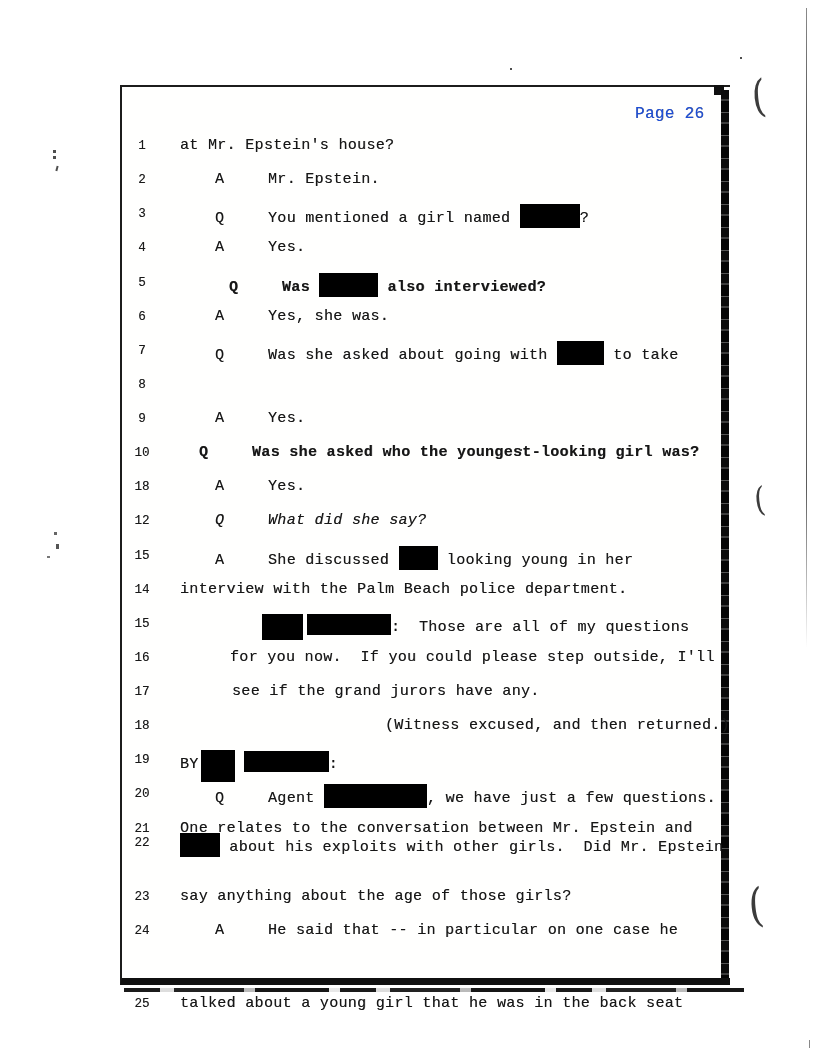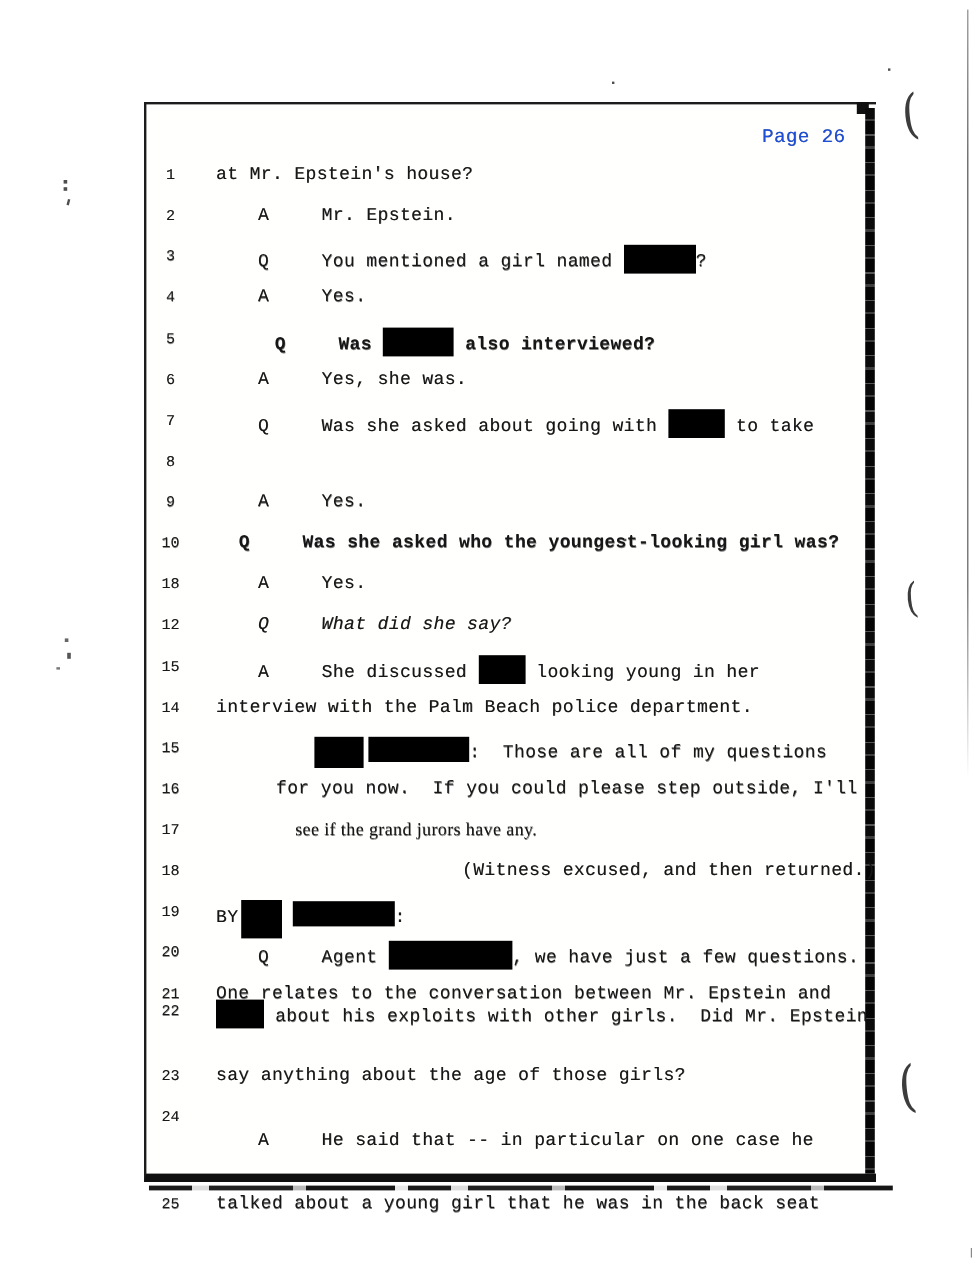--- a/index.html
+++ b/index.html
@@ -145,21 +145,21 @@
       <div class="line" style="top: 613.82px;">
         <span class="ln">15</span>
         <span class="txt" style="left: 262px;"><span class="redact" style="width: 41px; height: 26px; vertical-align: -9px; background: rgb(0, 0, 0);"></span><span class="gap" style="width: 4px;"></span><span class="redact" style="width: 84px; height: 21px; vertical-align: -4px; background: rgb(0, 0, 0);"></span><span>:  Those are all of my questions</span></span>
       </div>
       <div class="line" style="top: 647.95px;">
         <span class="ln">16</span>
         <span class="txt" style="left: 230px;"><span>for you now.  If you could please step outside, I'll</span></span>
       </div>
       <div class="line" style="top: 682.08px;">
         <span class="ln">17</span>
-        <span class="txt" style="left: 246px; font-family: Liberation Serif, serif;"><span>see if the grand jurors have any.</span></span>
+        <span class="txt" style="left: 232px;"><span>see if the grand jurors have any.</span></span>
       </div>
       <div class="line" style="top: 716.21px;">
         <span class="ln">18</span>
         <span class="txt" style="left: 385px;"><span>(Witness excused, and then returned.)</span></span>
       </div>
       <div class="line" style="top: 750.34px;">
         <span class="ln">19</span>
         <span class="txt" style="left: 180px;"><span>BY</span><span class="gap" style="width: 2px;"></span><span class="redact" style="width: 34px; height: 32px; vertical-align: -14px; background: rgb(0, 0, 0);"></span><span class="gap" style="width: 9px;"></span><span class="redact" style="width: 85px; height: 21px; vertical-align: -4px; background: rgb(0, 0, 0);"></span><span>:</span></span>
       </div>
       <div class="line" style="top: 784.47px;">
@@ -173,21 +173,21 @@
       <div class="line" style="top: 833px;">
         <span class="ln">22</span>
         <span class="txt" style="left: 180px;"><span class="redact" style="width: 40px; background: rgb(0, 0, 0);"></span><span> about his exploits with other girls.  Did Mr. Epstein</span></span>
       </div>
       <div class="line" style="top: 886.86px;">
         <span class="ln">23</span>
         <span class="txt" style="left: 180px;"><span>say anything about the age of those girls?</span></span>
       </div>
       <div class="line" style="top: 920.99px;">
         <span class="ln">24</span>
-        <span class="txt" style="left: 215px; margin-top: 20px;"><span class="speaker">A</span><span>He said that -- in particular on one case he</span></span>
+        <span class="txt" style="left: 215px;"><span class="speaker">A</span><span>He said that -- in particular on one case he</span></span>
       </div>
       <div class="line" style="top: 994px;">
         <span class="ln">25</span>
         <span class="txt" style="left: 180px;"><span>talked about a young girl that he was in the back seat</span></span>
       </div>
     </div>
   <div id="paren-layer">
       <span class="paren" style="left: 750px; top: 74px; font-size: 44px;">(</span>
       <span class="paren" style="left: 753px; top: 482px; font-size: 34px;">(</span>
       <span class="paren" style="left: 747px; top: 882px; font-size: 46px;">(</span>

